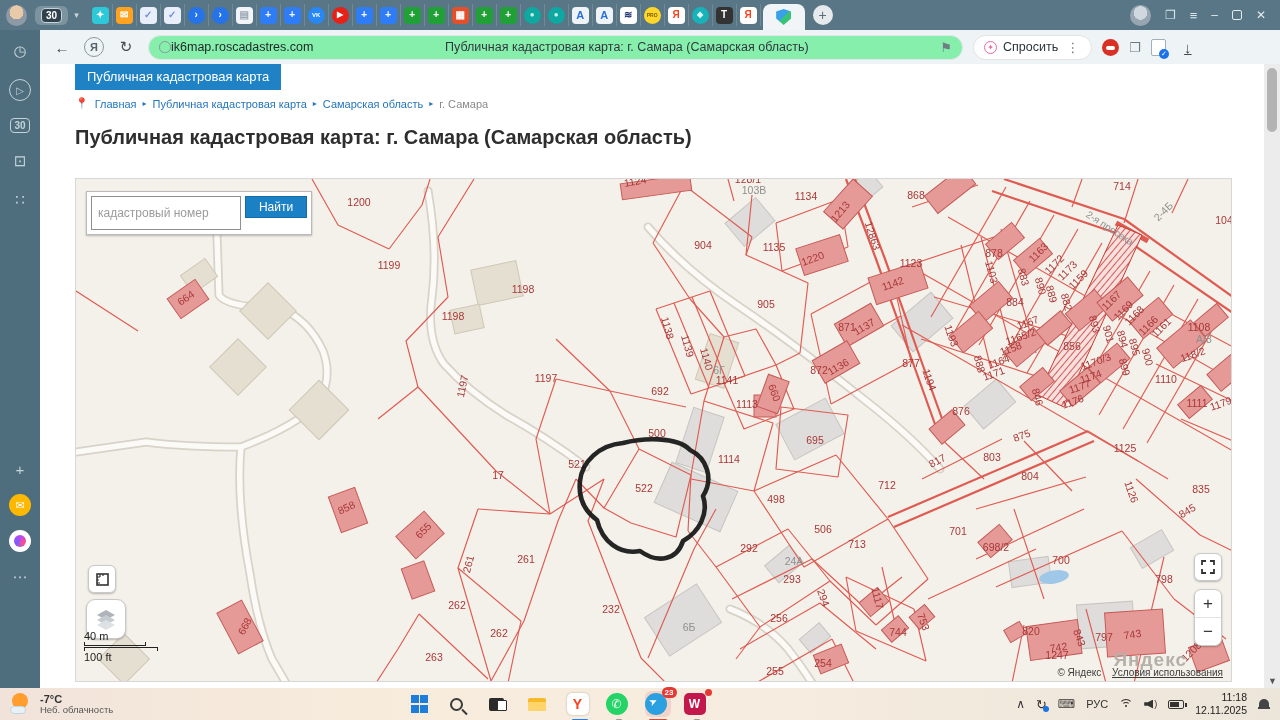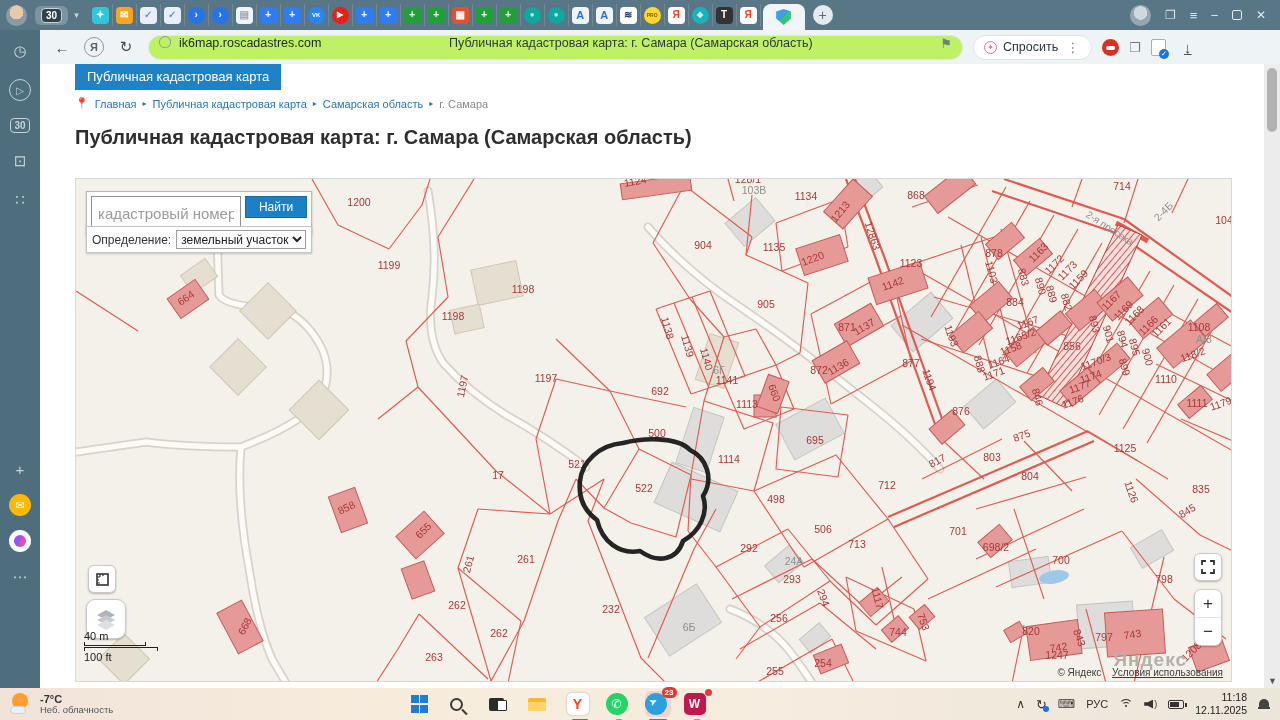--- a/index.html
+++ b/index.html
@@ -18,21 +18,21 @@
   .activetab{width:42px;height:26px;margin-top:4px;background:#f2f5f7;border-radius:8px 8px 0 0;display:flex;align-items:center;justify-content:center}
   .shield{width:15px;height:16px;background:linear-gradient(135deg,#3aa0e8 0 50%,#39c27a 50% 100%);clip-path:polygon(50% 0,100% 15%,100% 60%,50% 100%,0 60%,0 15%)}
   .newtab{width:20px;height:20px;border-radius:50%;background:rgba(255,255,255,.85);color:#5a6d78;font-size:14px;display:flex;align-items:center;justify-content:center;margin-left:6px}
   .striperight{margin-left:auto;display:flex;align-items:center;gap:14px;padding-right:8px;color:#dce6eb}
   .winbtn{font-size:12px;color:#e2ebef}
   .maxglyph{width:10px;height:10px;border:1.4px solid #e2ebef;border-radius:2px;display:inline-block}
   
   .toolbar{position:absolute;left:40px;top:30px;width:1240px;height:34px;background:#eef3f6;display:flex;align-items:center;padding:0 10px;gap:10px}
   .tool-ic{color:#424c52;font-size:15px;width:24px;text-align:center}
   .ybtn{width:20px;height:20px;border:1.4px solid #8b989f;border-radius:50%;color:#57646b;font-size:11px;font-weight:700;display:flex;align-items:center;justify-content:center}
-  .addr{flex:0 0 815px;height:25px;background:#bef264;border:1px solid #e1e6e9;border-radius:13px;display:flex;padding:0 10px;gap:8px}
+  .addr{flex:0 0 815px;height:25px;background:#86efac;border:1px solid #e1e6e9;border-radius:13px;display:flex;align-items:center;padding:0 10px;gap:0}
   .lockic{width:12px;height:12px;border:1.4px solid #8b989f;border-radius:50% 50% 45% 45%}
   .url{font-size:12.5px;color:#1d2529}
   .addrtitle{flex:1;text-align:center;font-size:12.5px;color:#30393f;white-space:nowrap;overflow:hidden}
   .bkmk{color:#707d85;font-size:13px}
   .askbtn{height:25px;background:#fff;border:1px solid #e3e3e3;border-radius:13px;display:flex;align-items:center;gap:6px;padding:0 10px;font-size:12.5px;color:#2b3338}
   .spark{width:13px;height:13px;border-radius:50%;border:1.4px solid #e86aa6;color:#e86aa6;font-size:8px;display:flex;align-items:center;justify-content:center}
   .kebab{color:#6d7a82;font-size:13px;padding:0 2px}
   .adhand{width:17px;height:17px;border-radius:50%;background:#d93025;position:relative}
   .adhand::after{content:"";position:absolute;left:4px;top:7px;width:9px;height:4px;background:#fff;border-radius:2px}
   .docchk{width:15px;height:17px;border:1.4px solid #9fb0ba;border-radius:2px;position:relative;background:#fff}
@@ -53,21 +53,21 @@
   .crumbs{position:absolute;left:35px;top:33px;display:flex;align-items:center;gap:6px;font-size:11px}
   .crumbs .pin{color:#b9b9b9;font-size:11px}
   .bitem{color:#2374bb;cursor:pointer}
   .bitem.last{color:#8a8a8a;cursor:default}
   .bsep{color:#2374bb;font-size:8px}
   .h1{position:absolute;left:35px;top:62px;font-size:20px;font-weight:700;color:#2e2e2e}
   
   .map{position:absolute;left:35px;top:114px;width:1157px;height:504px;background:#f4f1ea;border:1px solid #d7d7d7;overflow:hidden}
   .map svg.base{position:absolute;left:0;top:0}
   .srch{position:absolute;left:10px;top:12px;background:#fff;border:1px solid #b9b9b9;box-shadow:0 1px 2px rgba(0,0,0,.25);padding:4px;display:flex;gap:4px;z-index:5}
-  .srch input{width:150px;height:22px;border:1px solid #8f8f8f;font-size:15px;padding:16px 6px;color:#000000}
+  .srch input{width:150px;height:22px;border:1px solid #8f8f8f;font-size:12px;padding:16px 6px;color:#000000}
   .srch input::placeholder{color:#9b9b9b}
   .srch button{width:62px;height:22px;background:#1b80c4;border:1px solid #156ba6;color:#fff;font-size:12px;cursor:pointer}
   .defbox{position:absolute;left:10px;top:47px;background:#fff;border:1px solid #c4c4c4;box-shadow:0 1px 2px rgba(0,0,0,.2);padding:3px 5px;display:flex;align-items:center;gap:5px;font-size:12px;color:#333;z-index:5}
   .defbox select{font-size:12px;height:19px;border:1px solid #9f9f9f;background:#fff;color:#222}
   .mbtn{position:absolute;background:#fff;border:1px solid #c9c9c9;border-radius:6px;box-shadow:0 1px 2px rgba(0,0,0,.25);display:flex;align-items:center;justify-content:center;z-index:5;cursor:pointer}
   .scale{position:absolute;left:8px;bottom:18px;z-index:5;font-size:11px;color:#222}
   .scale .ln{height:4px;border-left:1.4px solid #222;border-right:1.4px solid #222;border-bottom:1.4px solid #222}
   .zoomctl{position:absolute;right:9px;top:410px;width:28px;height:57px;background:#fff;border:1px solid #c9c9c9;border-radius:7px;box-shadow:0 1px 2px rgba(0,0,0,.25);display:flex;flex-direction:column;z-index:5}
   .zoomctl div{flex:1;display:flex;align-items:center;justify-content:center;font-size:17px;color:#333;cursor:pointer}
   .zoomctl div:first-child{border-bottom:1px solid #e2e2e2}
@@ -617,24 +617,20 @@
           <text x="1057" y="459" fill="#a83838" font-size="10.5" font-family="&quot;Liberation Sans&quot;, sans-serif" text-anchor="middle" transform="rotate(-8 1057 459)">743</text>
           <text x="983" y="472" fill="#a83838" font-size="10.5" font-family="&quot;Liberation Sans&quot;, sans-serif" text-anchor="middle" transform="rotate(-8 983 472)">742</text>
           <text x="1118" y="475" fill="#a83838" font-size="10.5" font-family="&quot;Liberation Sans&quot;, sans-serif" text-anchor="middle" transform="rotate(-45 1118 475)">1208</text>
           <path d="M547,264 C523,266 506,283 504,302 C502,320 510,333 521,341 C526,362 543,376 564,372 C582,385 601,381 607,362 C623,353 633,335 627,317 C638,300 631,279 614,271 C601,257 566,259 547,264 Z" fill="none" stroke="#141414" stroke-width="4.6" stroke-linejoin="round" opacity="0.92"></path>
         </svg>
 
       <div class="srch">
         <input type="text" placeholder="кадастровый номер" style="">
         <button>Найти</button>
       </div>
-      <div class="defbox">
-        <span>Определение:</span>
-        <select><option>земельный участок</option></select>
-      </div>
 
       <div class="mbtn" style="left:12px;top:386px;width:28px;height:28px">
         <svg width="15" height="15" viewBox="0 0 15 15">
             <rect x="2" y="2" width="11" height="11" fill="none" stroke="#333" stroke-width="1.6"></rect>
             <path d="M2,5 h3 M2,8 h2 M2,11 h3 M5,2 v3 M8,2 v2" stroke="#333" stroke-width="1.2" fill="none"></path>
           </svg>
       </div>
       <div class="mbtn" style="left:10px;top:420px;width:40px;height:40px;border-radius:9px">
         <svg width="22" height="22" viewBox="0 0 22 22">
           <polygon points="11,2 20,7 11,12 2,7" fill="#aeb4ba"></polygon>

